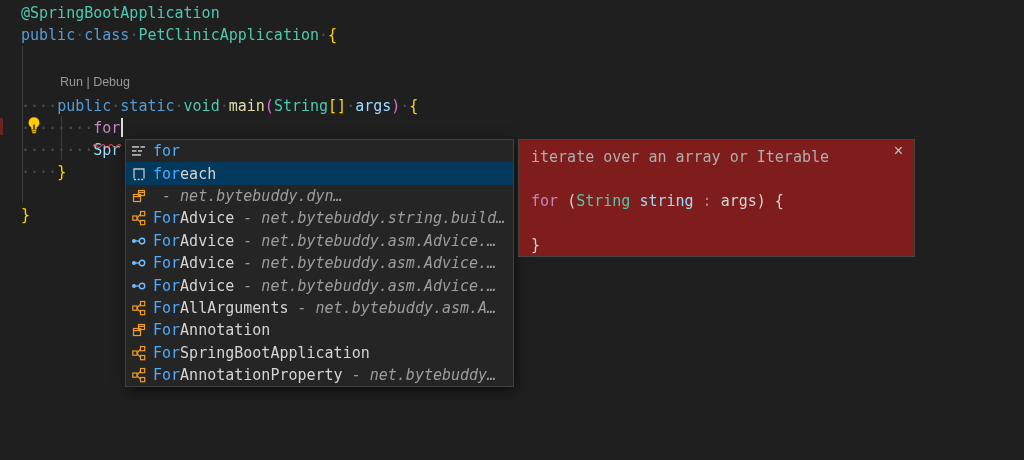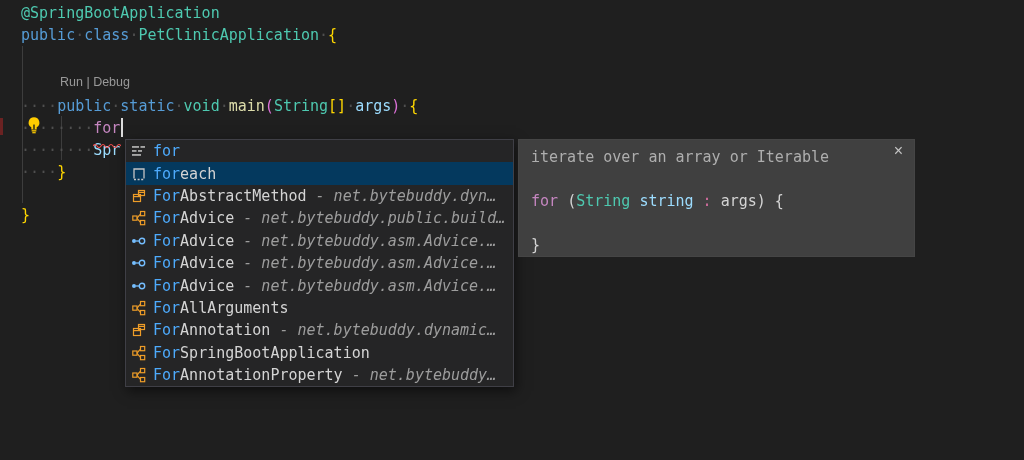--- a/index.html
+++ b/index.html
@@ -19,21 +19,21 @@
            border:1px solid #3f3f46;box-sizing:border-box;box-shadow:2px 4px 12px rgba(0,0,0,.55);}
   .suggest-row{display:flex;align-items:center;height:22.4px;padding:0 3px;
                font:15px "DejaVu Sans Mono",monospace;color:#d4d4d4;white-space:pre;overflow:hidden;cursor:pointer;}
   .suggest-row.selected{background:#04395e;}
   .s-icon{width:16px;height:16px;margin:0 6px 0 2px;flex:none;}
   .s-icon svg{display:block;width:16px;height:16px;}
   .s-label{flex:none;}
   .s-match{color:#4daafc;}
   .s-detail{color:#9d9d9d;overflow:hidden;flex:1;font-style:italic;}
 
-  .docs{position:absolute;left:518px;top:139px;width:397px;height:118px;background:#404040;
+  .docs{position:absolute;left:518px;top:139px;width:397px;height:118px;background:#7f1d1d;
         border:1px solid #454545;box-sizing:border-box;}
   .doc-line{position:absolute;left:12px;font:15px/22px "DejaVu Sans Mono",monospace;white-space:pre;color:#aeaeae;}
   .docs-close{position:absolute;top:3px;right:11px;font:16px/16px "Liberation Sans",sans-serif;
               color:#c5c5c5;cursor:pointer;}
 </style>
 </head>
 <body>
 
 <div class="stage">
 
@@ -83,54 +83,54 @@
           </svg></span><span class="s-label"><span class="s-match">for</span><span></span></span></div>
       <div class="suggest-row selected"><span class="s-icon"><svg viewBox="0 0 16 16" fill="none" stroke="#c5c5c5" stroke-width="1.3">
             <path d="M3 12.5 V3 h10 v9.5"></path>
             <path d="M3 13.5 h10" stroke-dasharray="2 1.6"></path>
           </svg></span><span class="s-label"><span class="s-match">for</span><span>each</span></span></div>
       <div class="suggest-row"><span class="s-icon"><svg viewBox="0 0 16 16" fill="none" stroke="#ee9d28" stroke-width="1.2">
             <rect x="7.5" y="2.5" width="6" height="5"></rect>
             <path d="M7.5 4.4 h6"></path>
             <rect x="2.5" y="6.5" width="7" height="7"></rect>
             <path d="M2.5 8.6 h7"></path>
-          </svg></span><span class="s-label"><span class="s-match">For</span><span>AbstractMethod</span></span><span class="s-detail"> - net.bytebuddy.dyn…</span></div>
+          </svg></span><span class="s-detail"> - net.bytebuddy.dyn…</span></div>
       <div class="suggest-row"><span class="s-icon"><svg viewBox="0 0 16 16" fill="none" stroke="#ee9d28" stroke-width="1.2">
             <rect x="9.5" y="1.5" width="4.2" height="4.2"></rect>
             <rect x="1.8" y="6" width="4.2" height="4.2"></rect>
             <rect x="9.5" y="10.5" width="4.2" height="4.2"></rect>
             <path d="M6 8 l3.5 -3.8 M6 8.4 l3.5 4"></path>
-          </svg></span><span class="s-label"><span class="s-match">For</span><span>Advice</span></span><span class="s-detail"> - net.bytebuddy.public.build…</span></div>
+          </svg></span><span class="s-label"><span class="s-match">For</span><span>Advice</span></span><span class="s-detail"> - net.bytebuddy.string.build…</span></div>
       <div class="suggest-row"><span class="s-icon"><svg viewBox="0 0 16 16">
             <circle cx="3" cy="8" r="2" fill="#75beff"></circle>
             <line x1="5" y1="8" x2="8.3" y2="8" stroke="#75beff" stroke-width="1.3"></line>
             <circle cx="11" cy="8" r="2.7" fill="none" stroke="#75beff" stroke-width="1.4"></circle>
           </svg></span><span class="s-label"><span class="s-match">For</span><span>Advice</span></span><span class="s-detail"> - net.bytebuddy.asm.Advice.…</span></div>
       <div class="suggest-row"><span class="s-icon"><svg viewBox="0 0 16 16">
             <circle cx="3" cy="8" r="2" fill="#75beff"></circle>
             <line x1="5" y1="8" x2="8.3" y2="8" stroke="#75beff" stroke-width="1.3"></line>
             <circle cx="11" cy="8" r="2.7" fill="none" stroke="#75beff" stroke-width="1.4"></circle>
           </svg></span><span class="s-label"><span class="s-match">For</span><span>Advice</span></span><span class="s-detail"> - net.bytebuddy.asm.Advice.…</span></div>
       <div class="suggest-row"><span class="s-icon"><svg viewBox="0 0 16 16">
             <circle cx="3" cy="8" r="2" fill="#75beff"></circle>
             <line x1="5" y1="8" x2="8.3" y2="8" stroke="#75beff" stroke-width="1.3"></line>
             <circle cx="11" cy="8" r="2.7" fill="none" stroke="#75beff" stroke-width="1.4"></circle>
           </svg></span><span class="s-label"><span class="s-match">For</span><span>Advice</span></span><span class="s-detail"> - net.bytebuddy.asm.Advice.…</span></div>
       <div class="suggest-row"><span class="s-icon"><svg viewBox="0 0 16 16" fill="none" stroke="#ee9d28" stroke-width="1.2">
             <rect x="9.5" y="1.5" width="4.2" height="4.2"></rect>
             <rect x="1.8" y="6" width="4.2" height="4.2"></rect>
             <rect x="9.5" y="10.5" width="4.2" height="4.2"></rect>
             <path d="M6 8 l3.5 -3.8 M6 8.4 l3.5 4"></path>
-          </svg></span><span class="s-label"><span class="s-match">For</span><span>AllArguments</span></span></div>
+          </svg></span><span class="s-label"><span class="s-match">For</span><span>AllArguments</span></span><span class="s-detail"> - net.bytebuddy.asm.A…</span></div>
       <div class="suggest-row"><span class="s-icon"><svg viewBox="0 0 16 16" fill="none" stroke="#ee9d28" stroke-width="1.2">
             <rect x="7.5" y="2.5" width="6" height="5"></rect>
             <path d="M7.5 4.4 h6"></path>
             <rect x="2.5" y="6.5" width="7" height="7"></rect>
             <path d="M2.5 8.6 h7"></path>
-          </svg></span><span class="s-label"><span class="s-match">For</span><span>Annotation</span></span><span class="s-detail"> - net.bytebuddy.dynamic…</span></div>
+          </svg></span><span class="s-label"><span class="s-match">For</span><span>Annotation</span></span></div>
       <div class="suggest-row"><span class="s-icon"><svg viewBox="0 0 16 16" fill="none" stroke="#ee9d28" stroke-width="1.2">
             <rect x="9.5" y="1.5" width="4.2" height="4.2"></rect>
             <rect x="1.8" y="6" width="4.2" height="4.2"></rect>
             <rect x="9.5" y="10.5" width="4.2" height="4.2"></rect>
             <path d="M6 8 l3.5 -3.8 M6 8.4 l3.5 4"></path>
           </svg></span><span class="s-label"><span class="s-match">For</span><span>SpringBootApplication</span></span></div>
       <div class="suggest-row"><span class="s-icon"><svg viewBox="0 0 16 16" fill="none" stroke="#ee9d28" stroke-width="1.2">
             <rect x="9.5" y="1.5" width="4.2" height="4.2"></rect>
             <rect x="1.8" y="6" width="4.2" height="4.2"></rect>
             <rect x="9.5" y="10.5" width="4.2" height="4.2"></rect>

